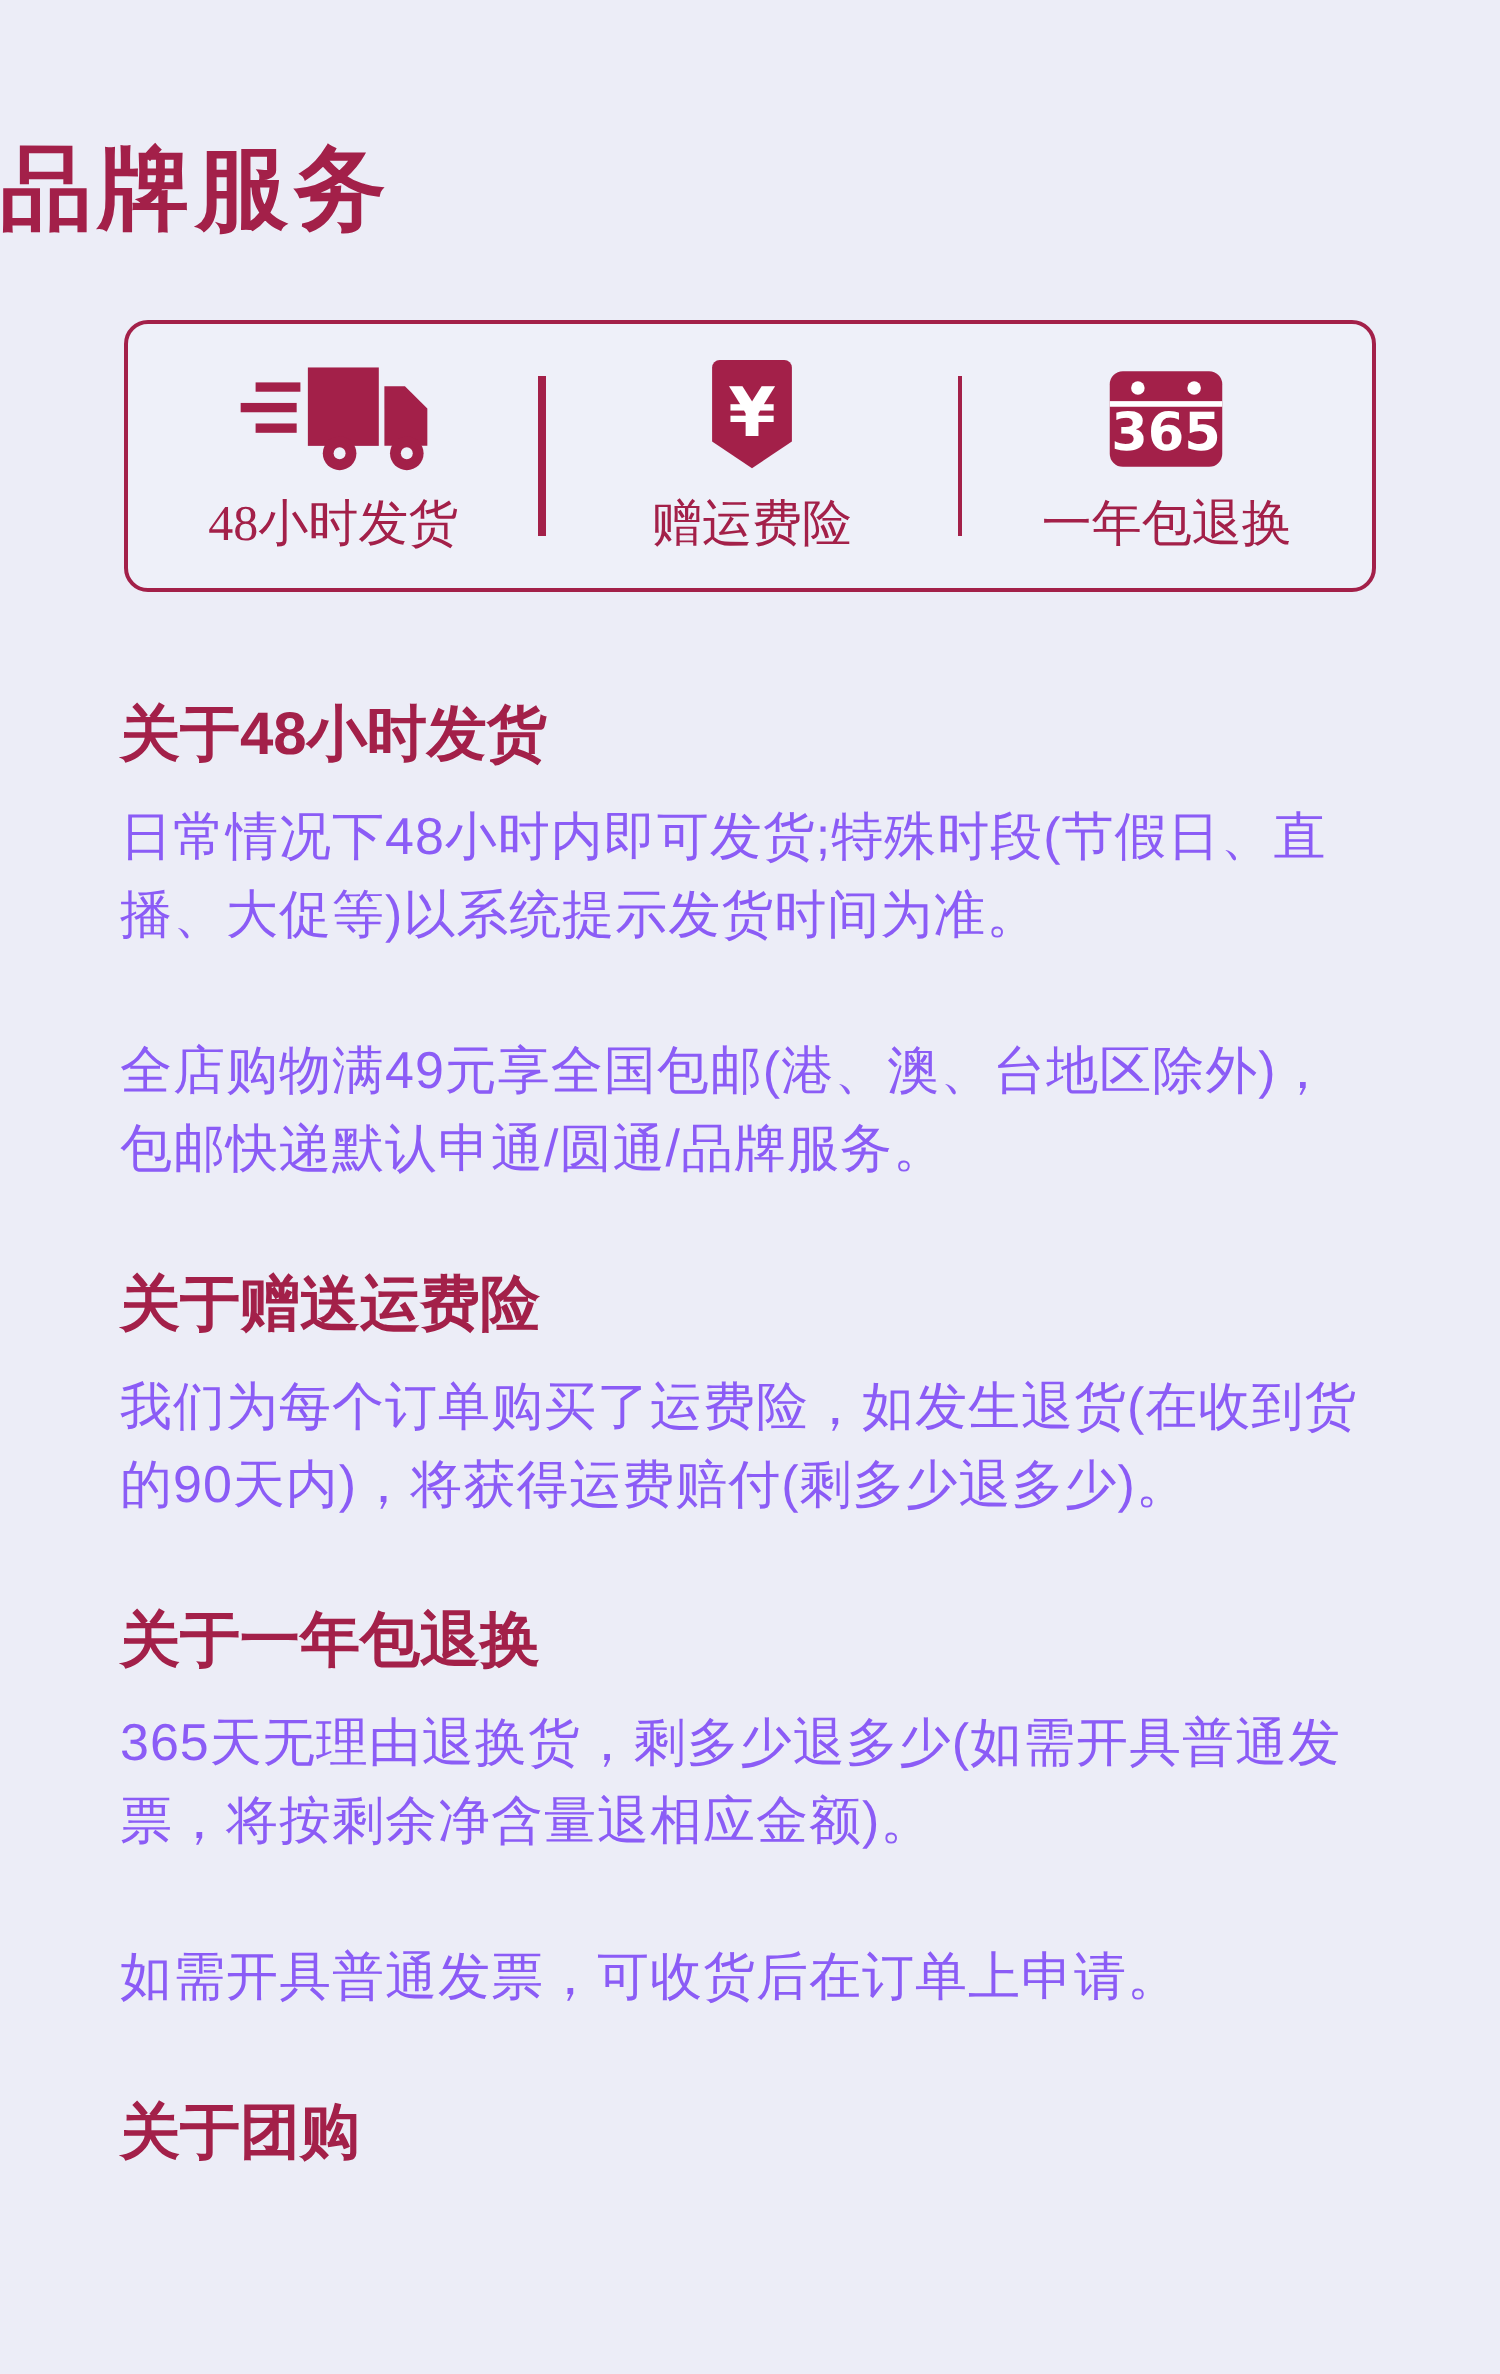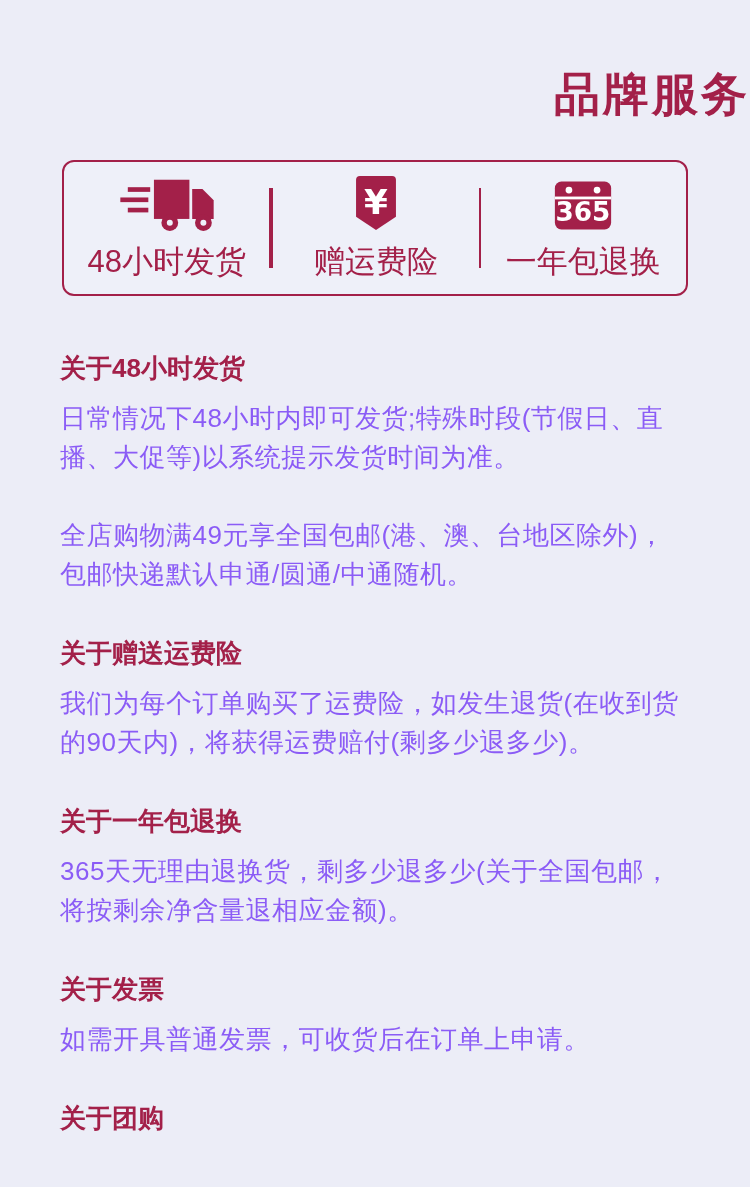--- a/index.html
+++ b/index.html
@@ -8,21 +8,21 @@
     width: 750px;
     height: 1187px;
     background: #ecedf7;
     font-family: "Liberation Sans", "DejaVu Sans", sans-serif;
     overflow: hidden;
   }
   .page { width: 750px; height: 1187px; position: relative; }
 
   .page-title {
     margin-top: 64px;
-    text-align: right;
+    text-align: left;
     font-size: 46px;
     font-weight: 700;
     letter-spacing: 3px;
     color: #a32049;
   }
 
   .services-box {
     width: 626px;
     height: 136px;
     margin: 34px auto 0;
@@ -40,39 +40,40 @@
     justify-content: center;
   }
   .service-icon {
     height: 58px;
     display: flex;
     align-items: flex-end;
     justify-content: center;
   }
   .service-label {
     margin-top: 9px;
-    font-size: 31px;
+    font-size: 25px;
     font-weight: 500;
     color: #a32049;
     white-space: nowrap;
+    font-family: Liberation Serif, serif;
   }
   .cell-divider {
     width: 2px;
     height: 80px;
     background: #a32049;
     flex: 0 0 2px;
   }
 
   .sections {
     width: 630px;
     margin: 52px auto 0;
   }
   .info-section { margin-bottom: 39px; }
   .info-section h2 {
-    font-size: 26px;
+    font-size: 30px;
     font-weight: 700;
     color: #a32049;
     margin-bottom: 11px;
     line-height: 40px;
   }
   .info-section p {
     font-size: 26px;
     line-height: 39px;
     color: #8b5cf6;
     letter-spacing: 0.5px;
@@ -139,35 +140,34 @@
   </div>
 
   <div class="sections">
 
     <section class="info-section">
       <h2>关于48小时发货</h2>
       <p>日常情况下48小时内即可发货;特殊时段(节假日、直播、大促等)以系统提示发货时间为准。</p>
     </section>
 
     <section class="info-section">
-      <p>全店购物满49元享全国包邮(港、澳、台地区除外)，包邮快递默认申通/圆通/中通随机。</p>
+      <p>全店购物满49元享全国包邮(港、澳、台地区除外)，包邮快递默认申通/圆通/品牌服务。</p>
     </section>
 
     <section class="info-section">
       <h2>关于赠送运费险</h2>
       <p>我们为每个订单购买了运费险，如发生退货(在收到货的90天内)，将获得运费赔付(剩多少退多少)。</p>
     </section>
 
     <section class="info-section">
       <h2>关于一年包退换</h2>
-      <p>365天无理由退换货，剩多少退多少(关于全国包邮，将按剩余净含量退相应金额)。</p>
+      <p>365天无理由退换货，剩多少退多少(如需开具普通发票，将按剩余净含量退相应金额)。</p>
     </section>
 
     <section class="info-section">
-      <h2>关于发票</h2>
       <p>如需开具普通发票，可收货后在订单上申请。</p>
     </section>
 
     <section class="info-section">
       <h2>关于团购</h2>
 
     </section>
 
   </div>
 

